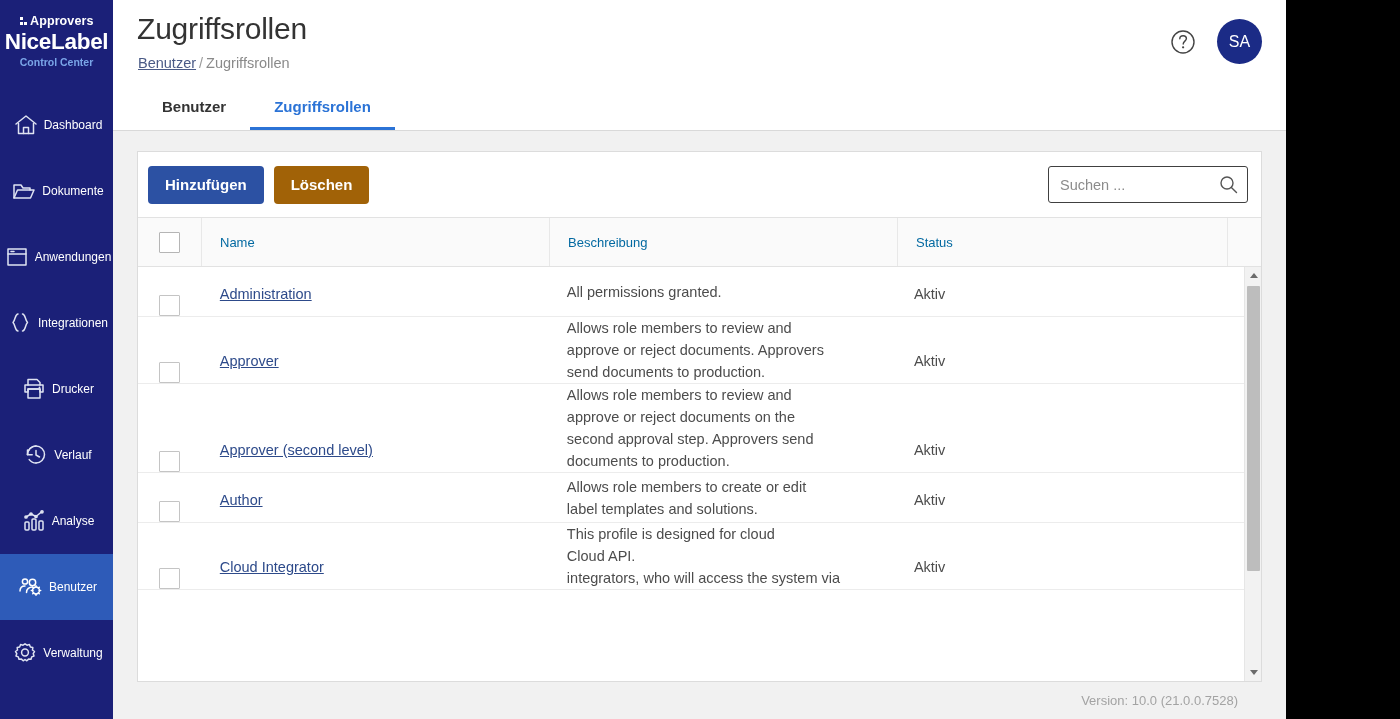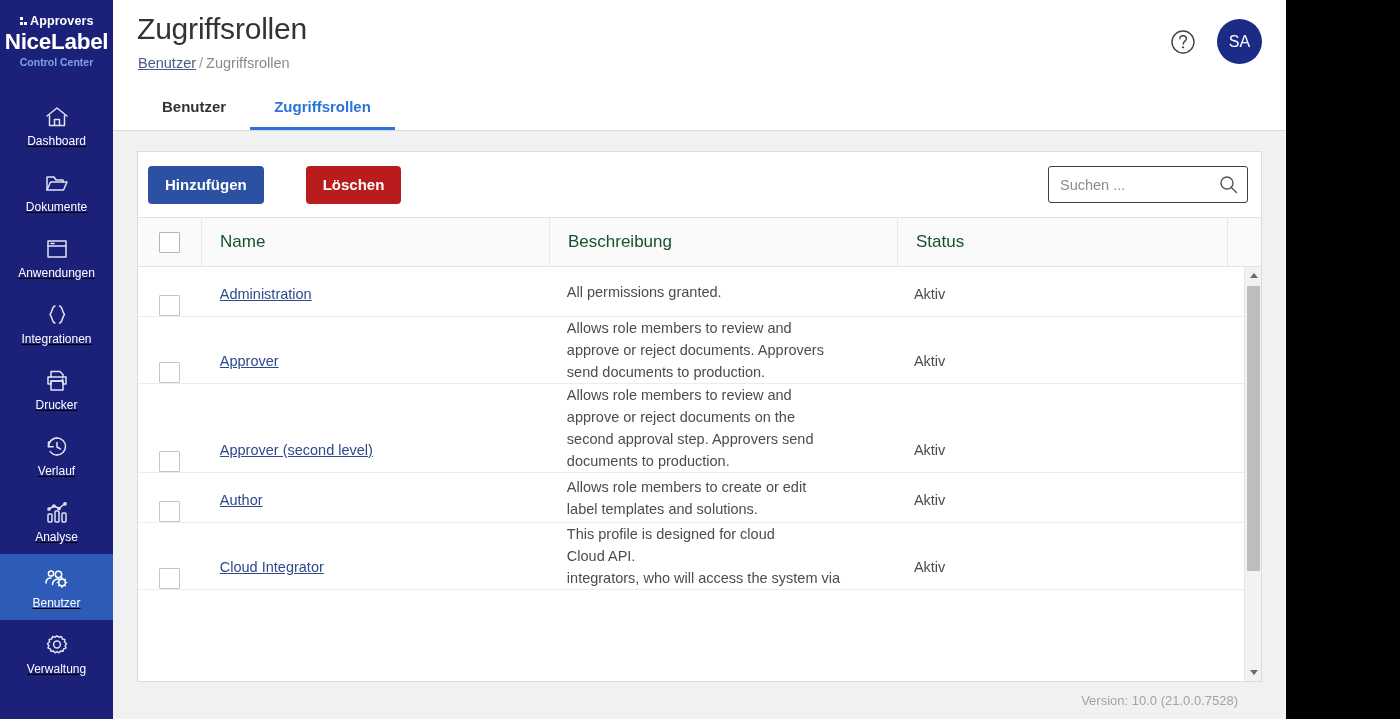--- a/index.html
+++ b/index.html
@@ -40,23 +40,23 @@
     font-size: 22.5px; font-weight: bold; color: #ffffff;
     line-height: 25px; letter-spacing: -.3px; margin-top: 1px;
   }
   .logo-cc {
     font-size: 10.5px; font-weight: bold; color: #7aa5e8;
     line-height: 13px; margin-top: 2px;
   }
   .nav { width: 100%; margin-top: 23px; }
   .nav-item {
     width: 100%; height: 66px;
-    display: flex; flex-direction: column;
+    display: flex; flex-direction: row;
     align-items: center; justify-content: center;
-    gap: 3px; cursor: pointer; text-decoration: underline;
+    gap: 3px; cursor: pointer;
   }
   .nav-item.active { background: #2e5bb8; }
   .nav-ico { width: 30px; height: 28px; display: flex; align-items: center; justify-content: center; }
   .nav-ico svg { display: block; }
   .nav-label {
     font-size: 12px; color: #ffffff; line-height: 14px;
     font-weight: normal; white-space: nowrap;
   }
 
   
@@ -125,21 +125,21 @@
     position: relative;
   }
   .btn {
     border: none; border-radius: 4px;
     font-size: 15px; font-weight: bold;
     color: #ffffff; cursor: pointer;
     padding: 10px 17px; line-height: 18px;
     font-family: inherit;
   }
   .btn-primary { background: #2c51a3; margin-right: 10px; }
-  .btn-danger { background: #b91c1c; margin-left: 32px; }
+  .btn-danger { background: #a16207; }
   .search-wrap {
     margin-left: auto; position: relative;
     width: 200px; height: 37px;
   }
   .search-input {
     width: 100%; height: 100%;
     border: 1px solid #404040; border-radius: 3px;
     padding: 0 34px 0 11px;
     font-size: 14.5px; color: #555555;
     font-family: inherit; outline: none;
@@ -154,21 +154,21 @@
   
   .table-wrap { flex: 1; min-height: 0; display: flex; flex-direction: column; }
   .thead {
     display: flex; background: #fafafa;
     border-top: 1px solid #e2e2e2;
     border-bottom: 1px solid #e2e2e2;
     height: 50px; flex: 0 0 50px;
   }
   .th {
     display: flex; align-items: center;
-    font-size: 17px; color: #14532d;
+    font-size: 13px; color: #0369a1;
     border-right: 1px solid #e8e8e8;
     padding-left: 18px; height: 100%; text-align: right;
   }
   .th.c-check { width: 64px; padding-left: 0; justify-content: center; }
   .th.c-name { width: 348px; }
   .th.c-desc { width: 348px; }
   .th.c-status { width: 330px; }
   .th.c-end { flex: 1; border-right: none; }
 
   .tbody {

